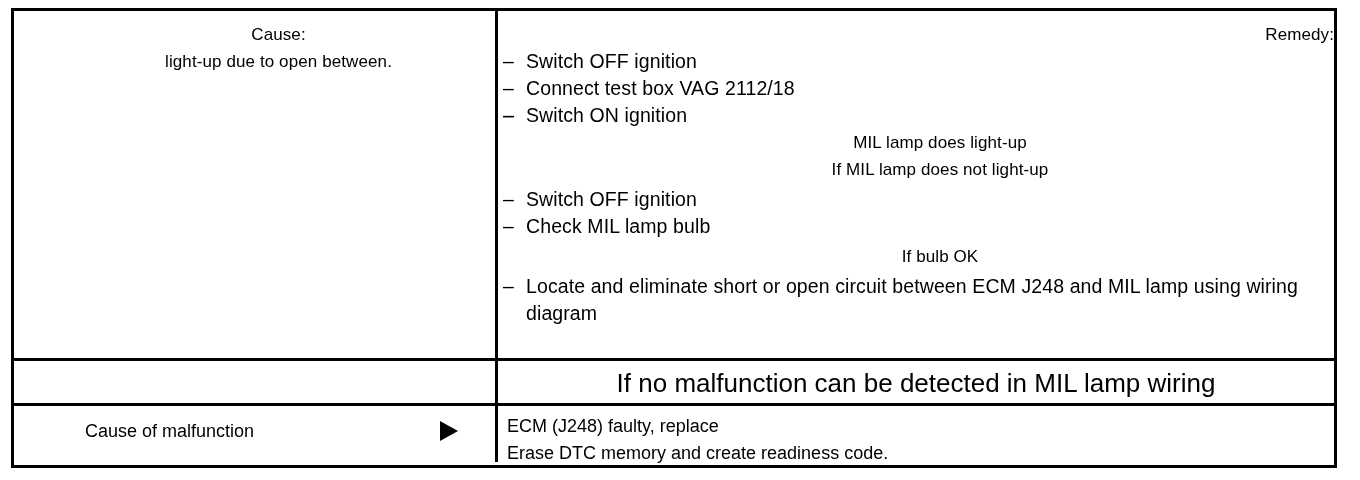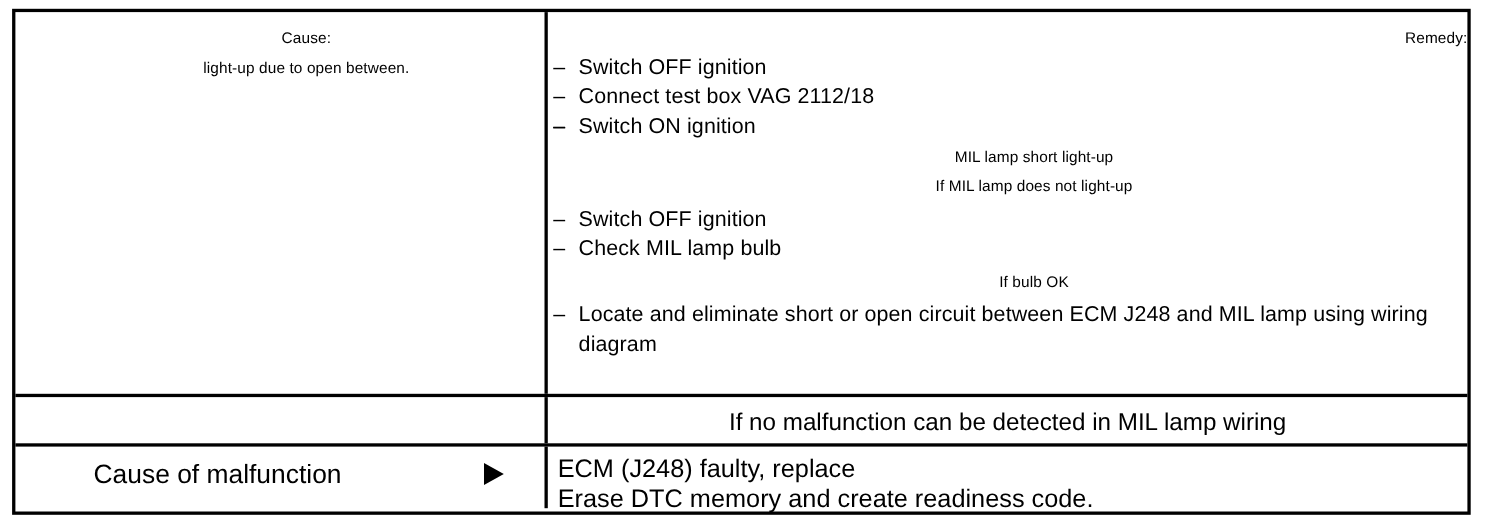--- a/index.html
+++ b/index.html
@@ -58,21 +58,21 @@
     position: absolute;
     left: 484px;
     top: 0;
     right: 0;
     height: 100%;
     box-sizing: border-box;
   }
 
   
   .txt {
-    font-size: 14px;
+    font-size: 17px;
     line-height: 27px;
     letter-spacing: 0.1px;
     white-space: nowrap;
     margin-left: 48px;
   }
   .center { text-align: center; }
 
   
   .cause-block {
     padding-top: 10px;
@@ -107,46 +107,46 @@
     padding-right: 10px;
   }
 
   .gap-sm { height: 3px; }
 
   .pad-left { padding-left: 9px; }
 
   
   .mid-text {
     text-align: center;
-    font-size: 22px;
+    font-size: 26px;
     line-height: 27px;
     padding-top: 9px;
   }
 
   
   .bottom-left-text {
     position: absolute;
     left: 71px;
     top: 12px;
-    font-size: 24px;
+    font-size: 18px;
     line-height: 27px;
   }
   .arrow {
     position: absolute;
     left: 426px;
     top: 15px;
     width: 0;
     height: 0;
     border-top: 10px solid transparent;
     border-bottom: 10px solid transparent;
     border-left: 18px solid #000000;
   }
   .bottom-right-text {
     padding: 7px 0 0 9px;
-    font-size: 23px;
+    font-size: 18px;
     line-height: 27px;
   }
 </style>
 </head>
 <body>
 
 <div class="page">
 
   <div class="dtc-table">
 
@@ -174,21 +174,21 @@
           </li>
           <li class="bullet">
             <span class="dash">–</span>
           </li>
           <li class="bullet">
             <span class="dash">–</span>
             <span>Switch ON ignition</span>
           </li>
         </ul>
 
-        <div class="txt center">MIL lamp short light-up</div>
+        <div class="txt center">MIL lamp does light-up</div>
         <div class="txt center">If MIL lamp does not light-up</div>
 
         <div class="gap-sm"></div>
 
         <ul class="bullets">
           <li class="bullet">
             <span class="dash">–</span>
             <span>Switch OFF ignition</span>
           </li>
           <li class="bullet">

